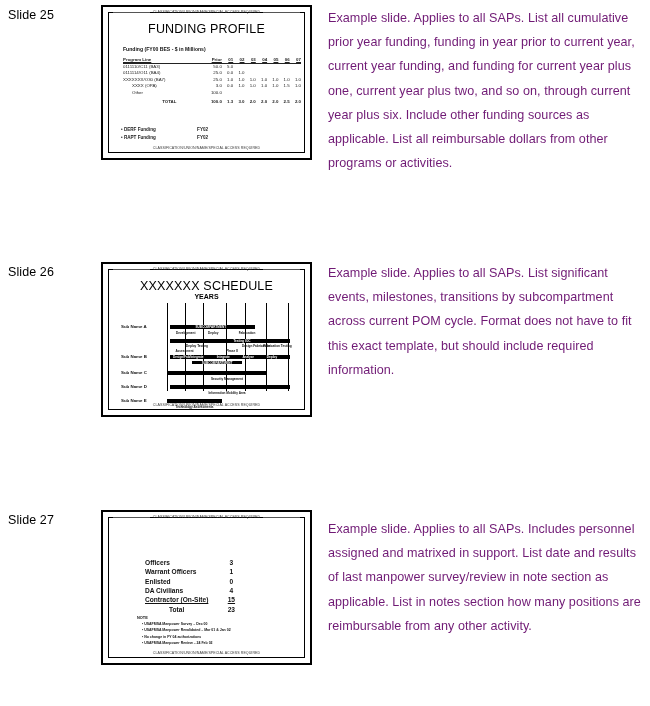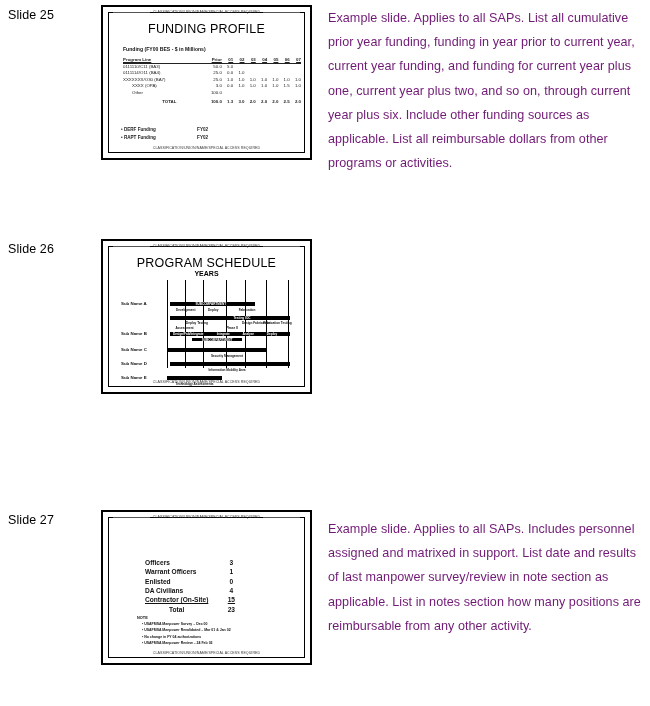--- a/index.html
+++ b/index.html
@@ -10,21 +10,21 @@
     font-family:"Liberation Sans", sans-serif;
     color:#000;
     overflow:hidden;
     position:relative;
   }
   .page{position:relative;width:650px;height:706px;padding-left:14px;}
 
   
   .slide-row{position:absolute;left:0;width:650px;}
   #row-25{top:0;height:250px;}
-  #row-26{top:234px;height:255px;}
+  #row-26{top:257px;height:255px;}
   #row-27{top:505px;height:201px;}
 
   .slide-label{
     position:absolute;left:8px;top:8px;
     font-size:12.5px;letter-spacing:.1px;
     white-space:nowrap;
   }
 
   
   .slide-thumb{
@@ -279,21 +279,21 @@
 
     <div class="slide-thumb">
       <div class="slide-inner">
 
         <div class="clsbar top">
           <span class="rule"></span>
           <span class="txt">CLASSIFICATION/UNION/NAME/SPECIAL ACCESS REQUIRED</span>
           <span class="rule"></span>
         </div>
 
-        <div class="slide-title">PROGRAM SCHEDULE</div>
+        <div class="slide-title">XXXXXXX SCHEDULE</div>
         <div class="slide-sub">YEARS</div>
 
         <div class="sched-wrap">
           <div class="sched-grid">
             <div class="gl" style="left:0%"></div>
             <div class="gl" style="left:14%"></div>
             <div class="gl" style="left:28.5%"></div>
             <div class="gl" style="left:47%"></div>
             <div class="gl" style="left:62%"></div>
             <div class="gl" style="left:79%"></div>
@@ -337,20 +337,21 @@
           <div class="sched-rowlabel" style="top:81px">Sub Name  D</div>
           <div class="sched-rowlabel" style="top:95px">Sub Name  E</div>
         </div>
 
         <div class="clsbar bot">
           <span class="txt">CLASSIFICATION/UNION/NAME/SPECIAL ACCESS REQUIRED</span>
         </div>
       </div>
     </div>
 
+    <div class="desc" id="desc-26">Example slide.  Applies to all SAPs.  List significant events, milestones, transitions by subcompartment across current POM cycle. Format does not have to fit this exact template, but should include required information.</div>
   </div>
 
   <div class="slide-row" id="row-27">
     <div class="slide-label">Slide 27</div>
 
     <div class="slide-thumb">
       <div class="slide-inner">
 
         <div class="clsbar top">
           <span class="rule"></span>

